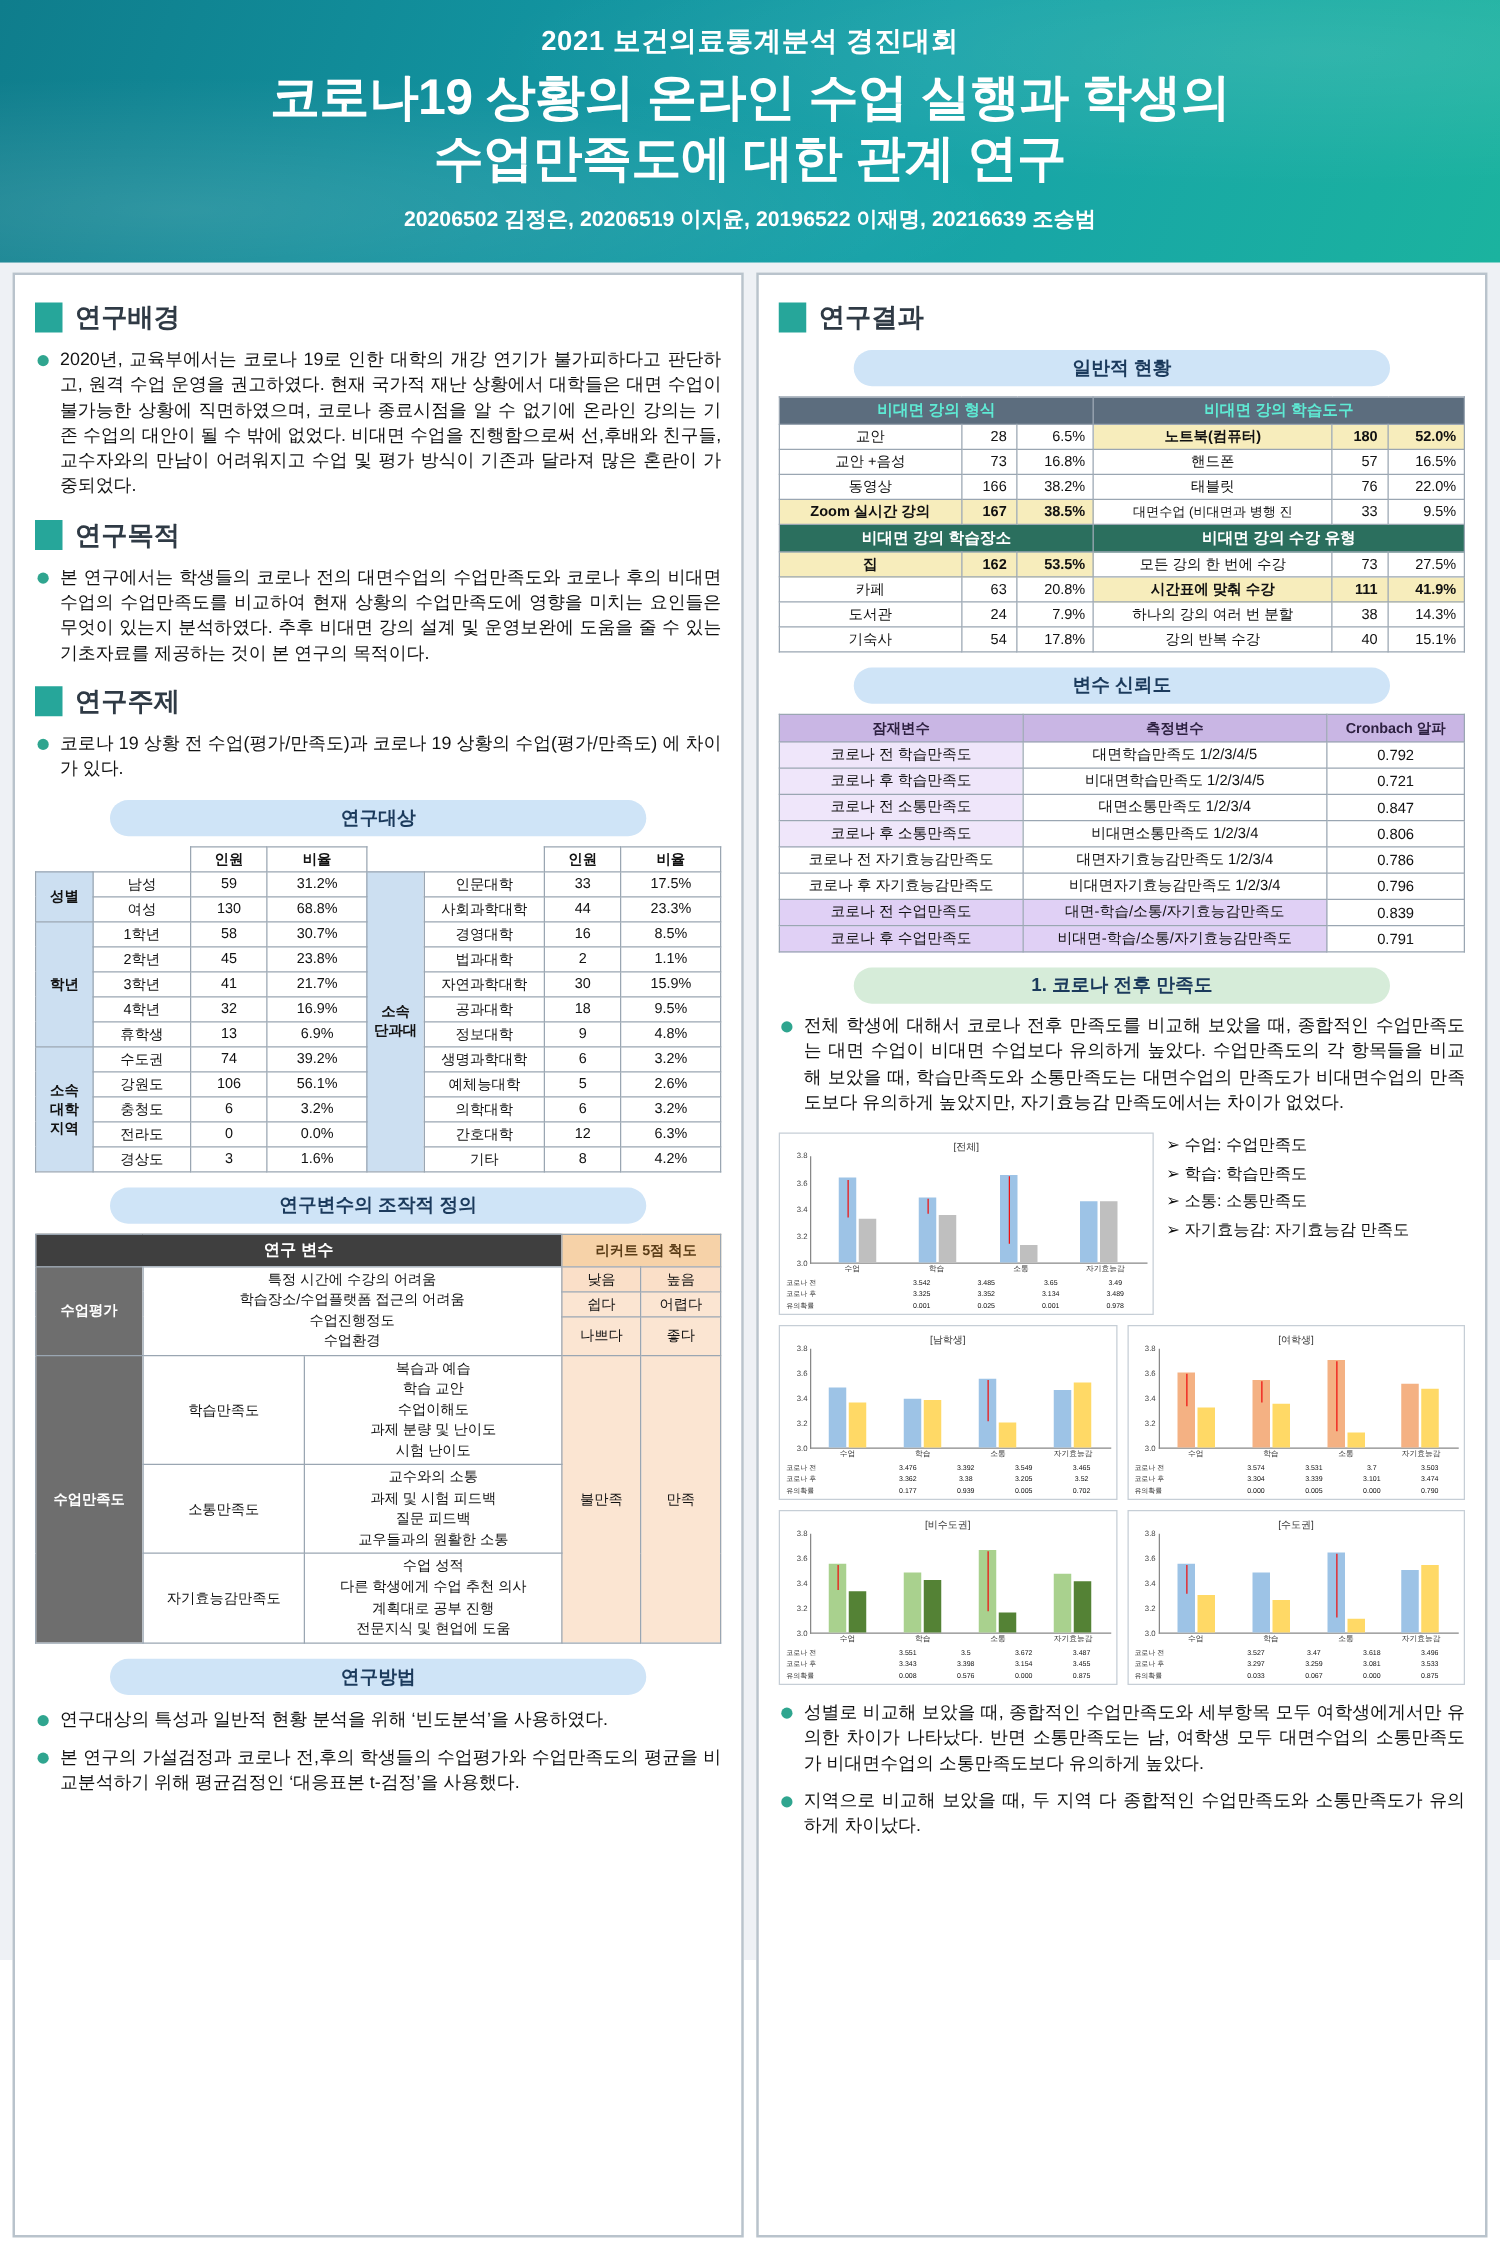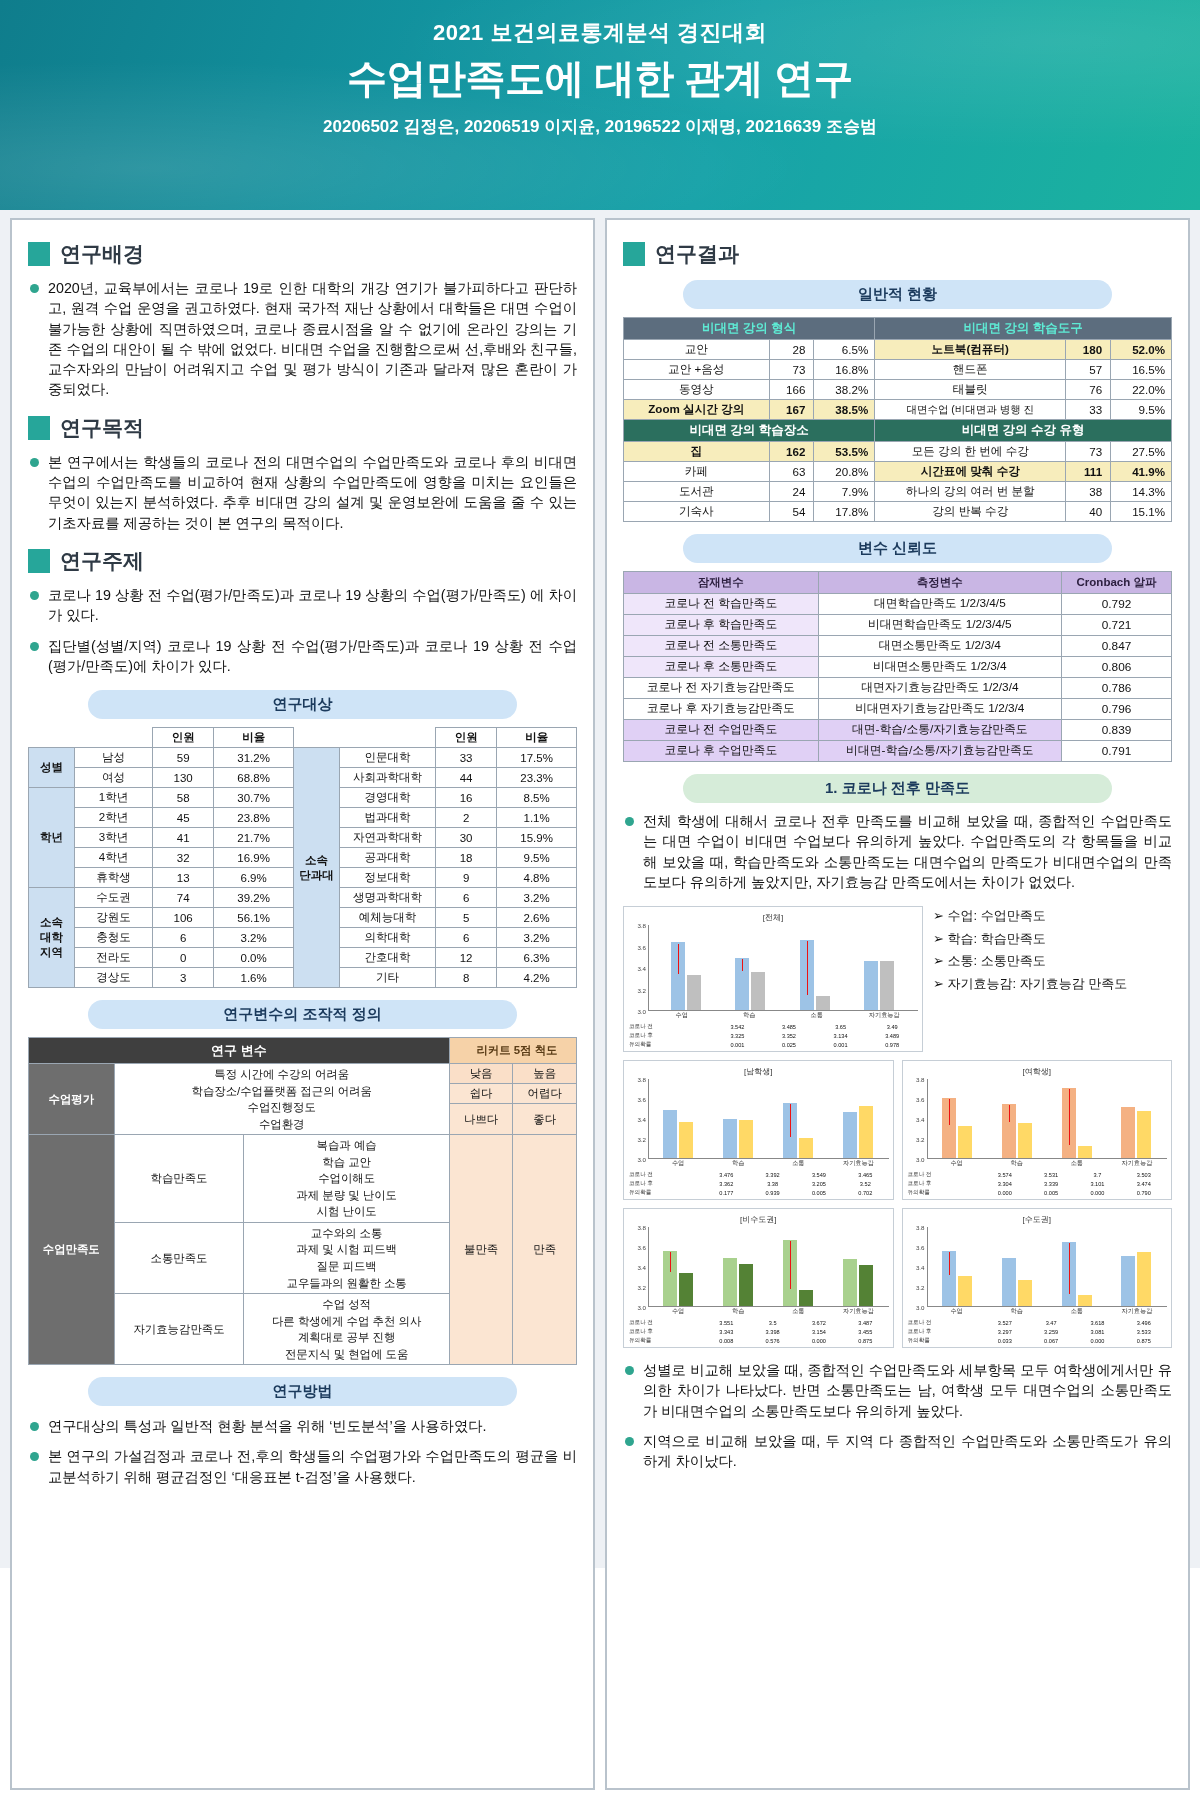--- a/index.html
+++ b/index.html
@@ -118,20 +118,21 @@
   .legend-right div { margin-bottom:3px; }
 </style>
 </head>
 <body>
 
 <div class="poster">
 
   <div class="header">
     <div class="h-sub">2021 보건의료통계분석 경진대회</div>
     <div class="h-title">
+      <div>코로나19 상황의 온라인 수업 실행과 학생의</div>
       <div>수업만족도에 대한 관계 연구</div>
     </div>
     <div class="h-authors">20206502 김정은, 20206519 이지윤, 20196522 이재명, 20216639 조승범</div>
   </div>
 
   <div class="body-wrap">
 
     <div class="col left">
 
       <div class="sec-h">
@@ -149,21 +150,20 @@
       <ul class="bl">
         <li>본 연구에서는 학생들의 코로나 전의 대면수업의 수업만족도와 코로나 후의 비대면 수업의 수업만족도를 비교하여 현재 상황의 수업만족도에 영향을 미치는 요인들은 무엇이 있는지 분석하였다. 추후 비대면 강의 설계 및 운영보완에 도움을 줄 수 있는 기초자료를 제공하는 것이 본 연구의 목적이다.</li>
       </ul>
 
       <div class="sec-h">
         <div class="sq"></div>
         <div class="tx">연구주제</div>
       </div>
       <ul class="bl">
         <li>코로나 19 상황 전 수업(평가/만족도)과 코로나 19 상황의 수업(평가/만족도) 에 차이가 있다.</li>
-        <li>집단별(성별/지역) 코로나 19 상황 전 수업(평가/만족도)과 코로나 19 상황 전 수업(평가/만족도)에 차이가 있다.</li>
       </ul>
 
 
       <div class="banner">연구대상</div>
 
       <table class="subj">
         <tbody>
             <tr>
           <td style="border:none;background:#fff;width:46px;"></td>
           <td style="border:none;background:#fff;width:78px;"></td>

